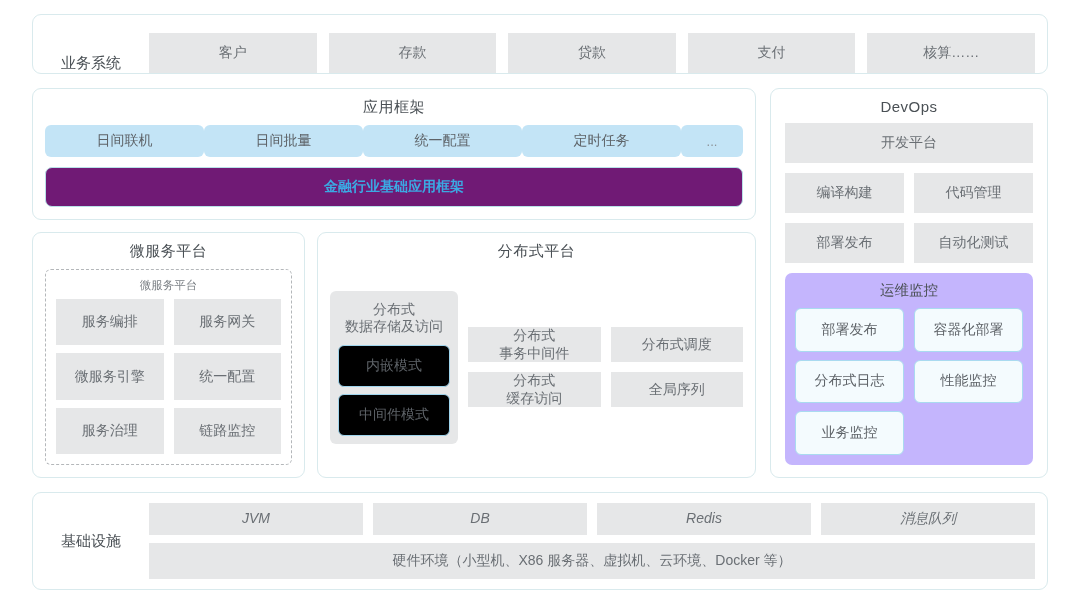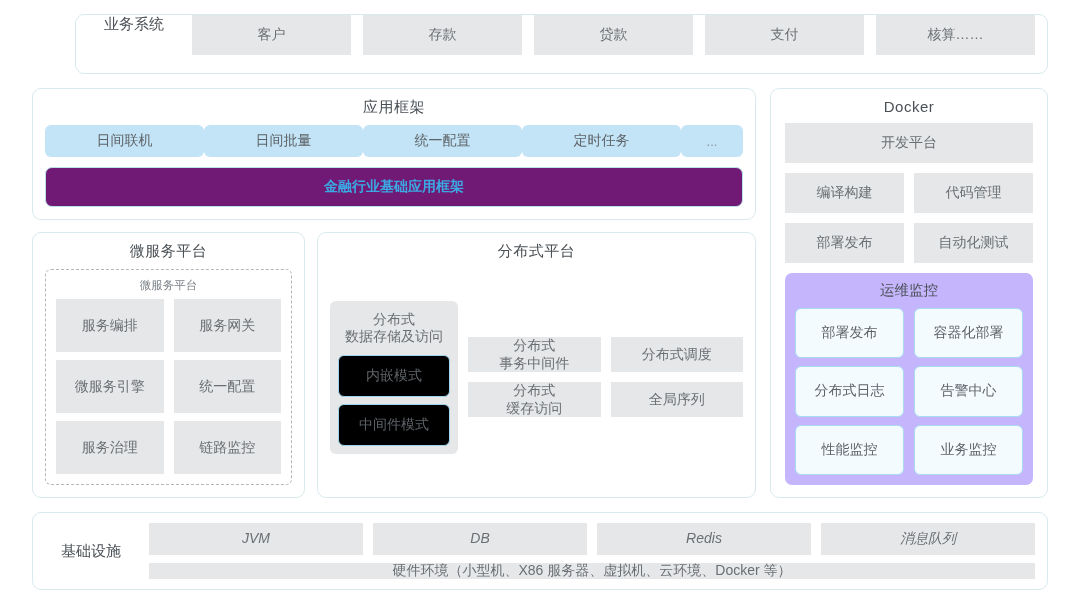--- a/index.html
+++ b/index.html
@@ -81,25 +81,24 @@
     text-align: center;
     font-size: 14px;
     color: #5e6368;
     box-sizing: border-box;
   }
 
   
   .row-business {
     height: 60px;
     display: flex;
-    align-items: flex-start;
+    align-items: flex-end;
     padding: 0 12px;
     gap: 12px;
     flex: 0 0 auto;
-    margin-left: 43px;
   }
   .row-label {
     flex: 0 0 auto;
     width: 92px;
     text-align: center;
     font-size: 15px;
     color: #4a5055;
   }
   .row-business .chip {
     flex: 1 1 0;
@@ -296,21 +295,21 @@
     display: flex;
     gap: 10px;
     font-style: italic;
   }
   .infra-top .chip {
     flex: 1 1 0;
     height: 32px;
   }
   .infra-bottom .chip {
     width: 100%;
-    height: 16px;
+    height: 36px;
   }
 </style>
 </head>
 <body>
 
 <div class="page">
 
   <div class="panel row-business">
     <div class="row-label">业务系统</div>
     <div class="chip">客户</div>
@@ -370,35 +369,34 @@
 缓存访问</div>
               <div class="chip">全局序列</div>
             </div>
           </div>
         </div>
 
       </div>
     </div>
 
     <div class="panel middle-right">
-      <div class="section-title">Docker</div>
+      <div class="section-title">DevOps</div>
       <div class="chip devops-top-chip">开发平台</div>
       <div class="devops-grid">
         <div class="chip">编译构建</div>
         <div class="chip">代码管理</div>
         <div class="chip">部署发布</div>
         <div class="chip">自动化测试</div>
       </div>
       <div class="ops-monitor">
         <div class="ops-title">运维监控</div>
         <div class="ops-grid">
           <div class="chip-outline">部署发布</div>
           <div class="chip-outline">容器化部署</div>
           <div class="chip-outline">分布式日志</div>
-          <div class="chip-outline">告警中心</div>
           <div class="chip-outline">性能监控</div>
           <div class="chip-outline">业务监控</div>
         </div>
       </div>
     </div>
 
   </div>
 
   <div class="panel row-infra">
     <div class="row-label">基础设施</div>

